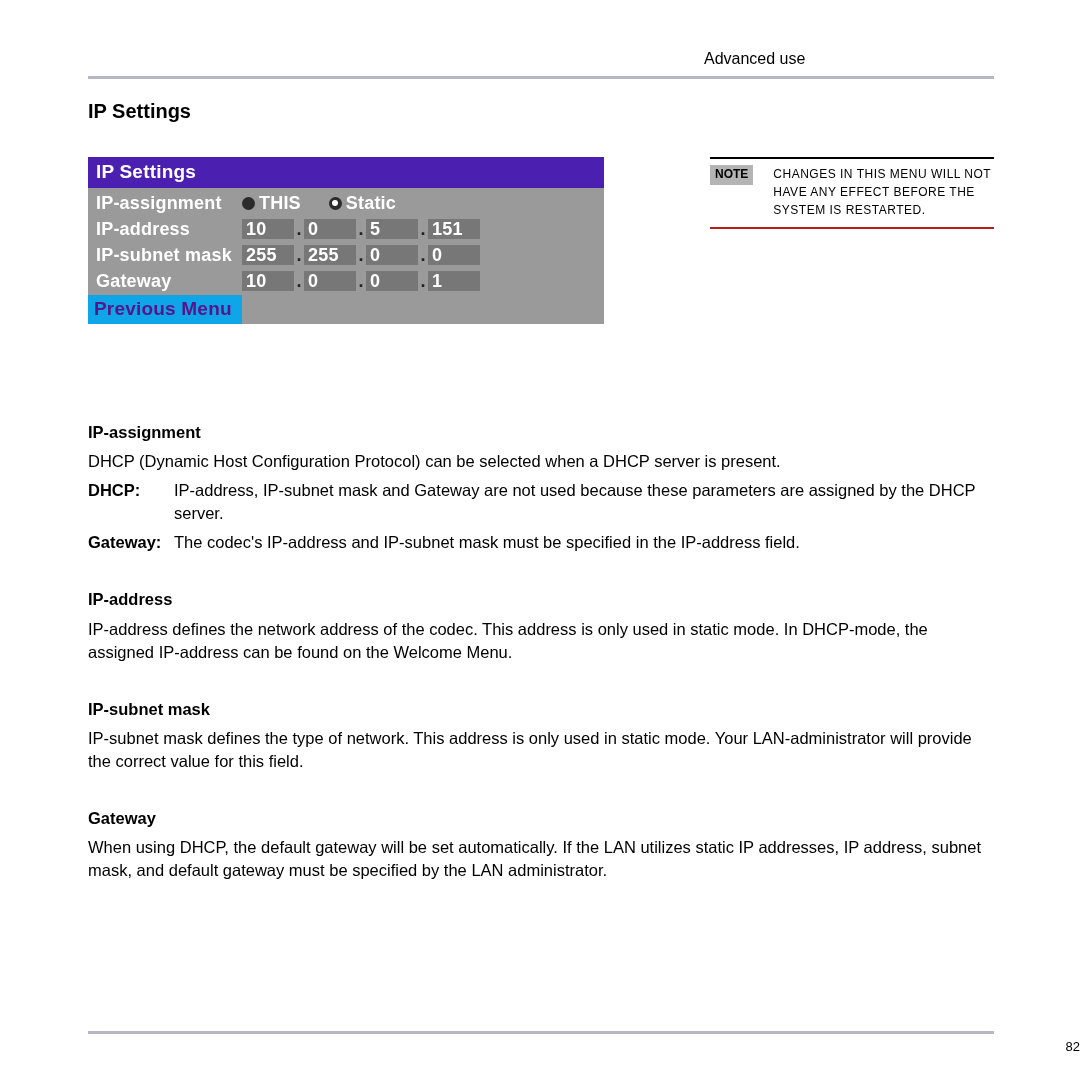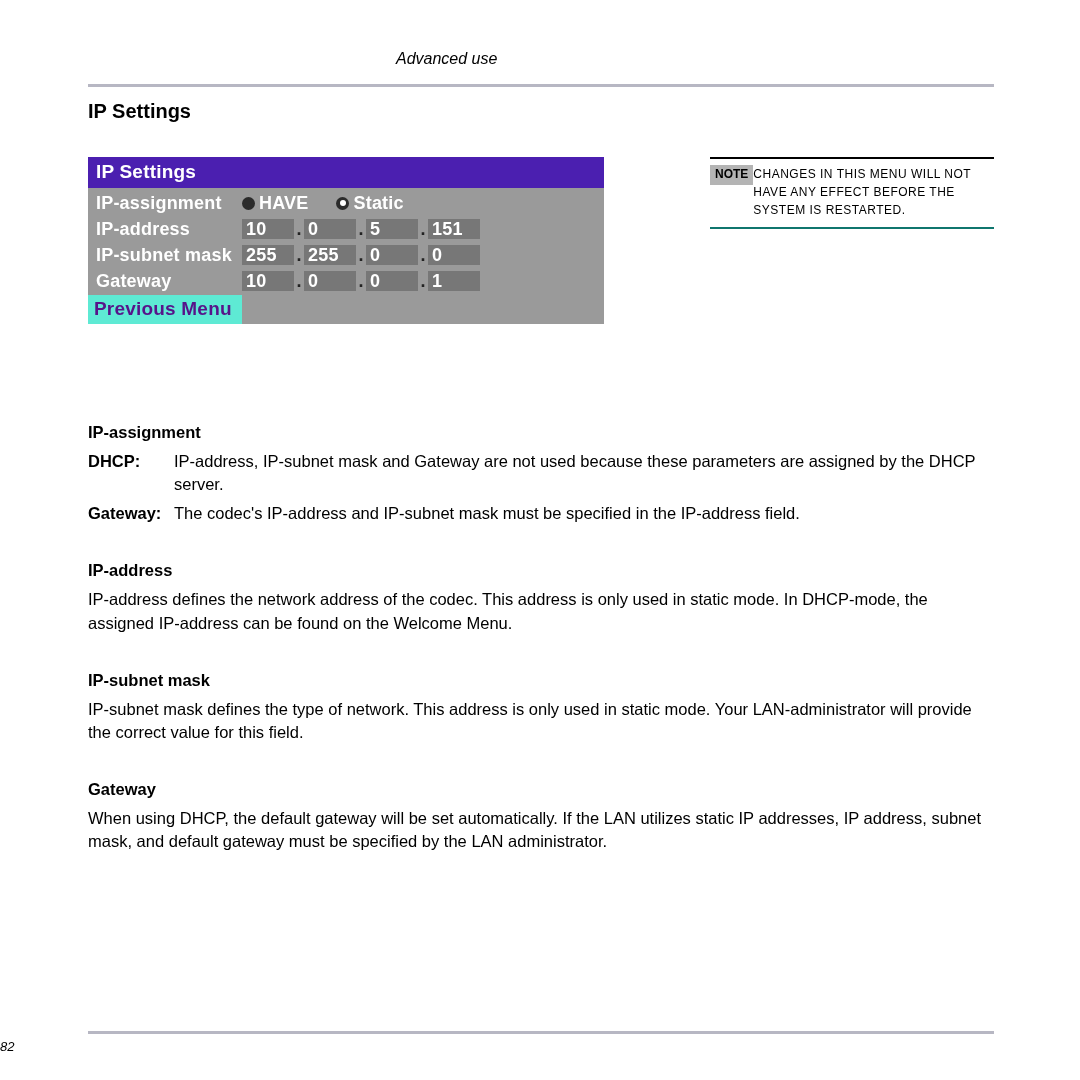--- a/index.html
+++ b/index.html
@@ -15,25 +15,24 @@
     position: relative;
     width: 1080px;
     height: 1080px;
     box-sizing: border-box;
   }
   
   .topband {
     position: absolute;
     left: 88px; right: 86px; top: 50px;
     display: flex;
-    justify-content: center;
+    justify-content: flex-end;
     align-items: baseline;
     border-bottom: 3px solid #b7b7c3;
-    padding-bottom: 16px;
-    font-style: italic;
+    padding-bottom: 8px;
   }
   .topband .left {
     font-size: 16px;
     width: 290px;
   }
   .topband .center {
     font-size: 16px;
     flex: 1;
   }
   
@@ -113,39 +112,39 @@
     text-align: center;
     color: #222;
   }
   .second-speed-line {
     padding-left: 154px;
     min-height: 26px;
     display: flex;
     align-items: center;
   }
   .prevmenu {
-    background: #5eead4;
+    background: #0ea5e9;
     color: #57148a;
     padding: 3px 10px 4px 6px;
     font-size: 19px;
     font-weight: bold;
     display: inline-block;
     margin-top: 1px;
   }
   
   .notewrap {
     position: absolute;
     left: 710px; right: 86px; top: 157px;
     border-top: 2px solid #000;
-    border-bottom: 2px solid #0f766e;
+    border-bottom: 2px solid #b91c1c;
     padding: 6px 0 8px 0;
     font-size: 12px;
     line-height: 1.5;
     display: flex;
-    gap: 0;
+    gap: 20px;
   }
   .notebadge {
     background: #b4b4b4;
     color: #000;
     font-weight: bold;
     font-size: 12px;
     padding: 2px 5px;
     height: 16px;
     line-height: 14px;
     align-self: flex-start;
@@ -176,23 +175,22 @@
   
   .footrule {
     position: absolute;
     left: 88px; right: 86px; bottom: 46px;
     border-top: 3px solid #b7b7c3;
   }
   .pagenum {
     position: absolute;
     bottom: 26px;
     left: 0; right: 0;
-    text-align: left;
+    text-align: right;
     font-size: 13px;
-    font-style: italic;
   }
 </style>
 </head>
 <body>
 
 <div class="page">
 
   <div class="topband">
     <div class="left">Advanced use</div>
   </div>
@@ -200,21 +198,21 @@
   <div class="sec-title">IP Settings</div>
 
   <div class="dialog">
     <div class="titlebar">IP Settings</div>
     <div class="body">
 
       <div class="drow">
         <div class="dlabel">IP-assignment</div>
         <span class="radio">
           <span class="rdot"></span>
-          <span>HAVE</span>
+          <span>THIS</span>
         </span>
         <span style="width:16px"></span>
         <span class="radio">
           <span class="rdot sel"></span>
           <span>Static</span>
         </span>
       </div>
 
       <div class="drow">
         <div class="dlabel">IP-address</div>
@@ -256,20 +254,21 @@
     </div>
   </div>
 
   <div class="notewrap">
     <span class="notebadge">NOTE</span>
     <span class="notetext"><span class="sc">CHANGES IN THIS MENU WILL NOT HAVE ANY EFFECT BEFORE THE SYSTEM IS RESTARTED.</span></span>
   </div>
 
   <div class="body-text" style="top:395px;">
     <div class="hdr">IP-assignment</div>
+    <div>DHCP (Dynamic Host Configuration Protocol) can be selected when a DHCP server is present.</div>
     <div class="deflist">
       <div class="defrow">
         <div class="defterm">DHCP:</div>
         <div class="defdesc">IP-address, IP-subnet mask and Gateway are not used because these parameters are assigned by the DHCP server.</div>
       </div>
       <div class="defrow">
         <div class="defterm">Gateway:</div>
         <div class="defdesc">The codec's IP-address and IP-subnet mask must be specified in the IP-address field.</div>
       </div>
     </div>

